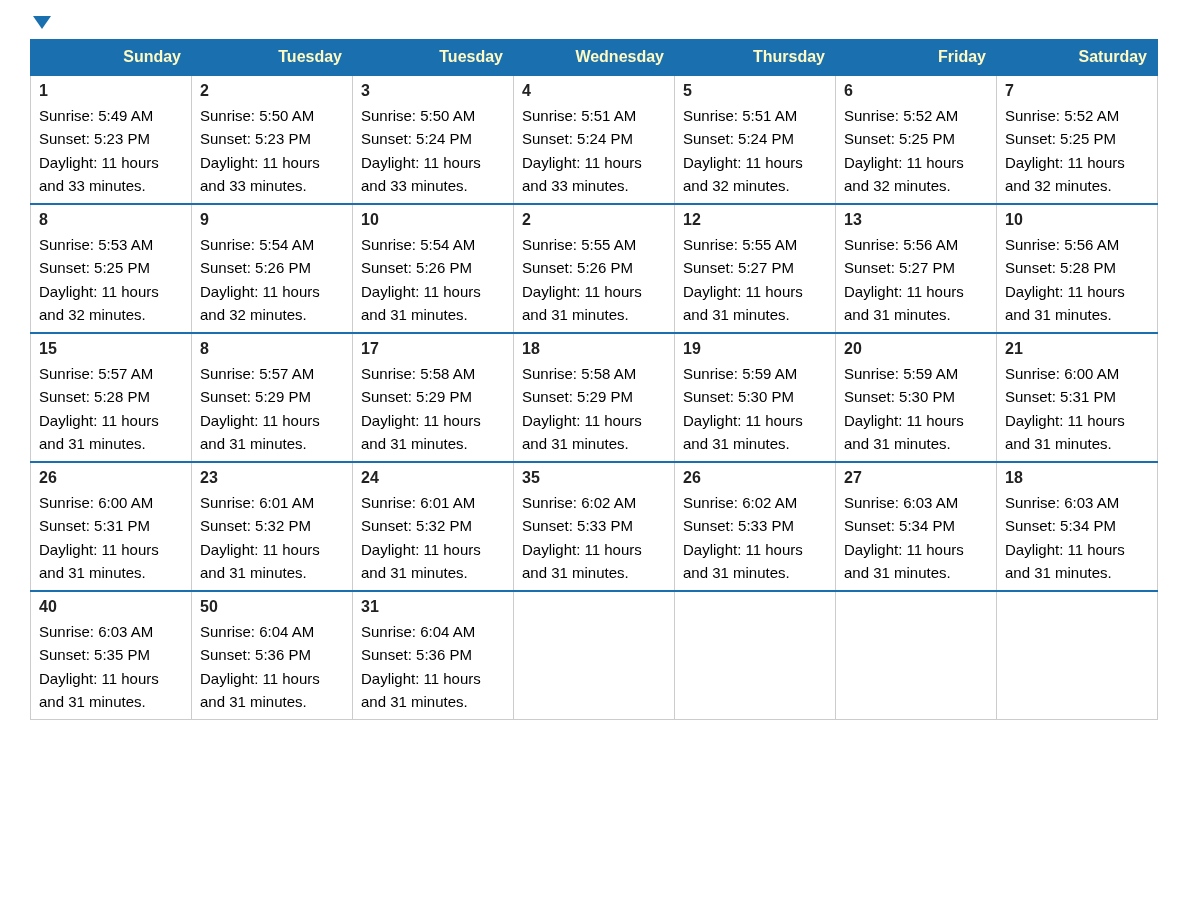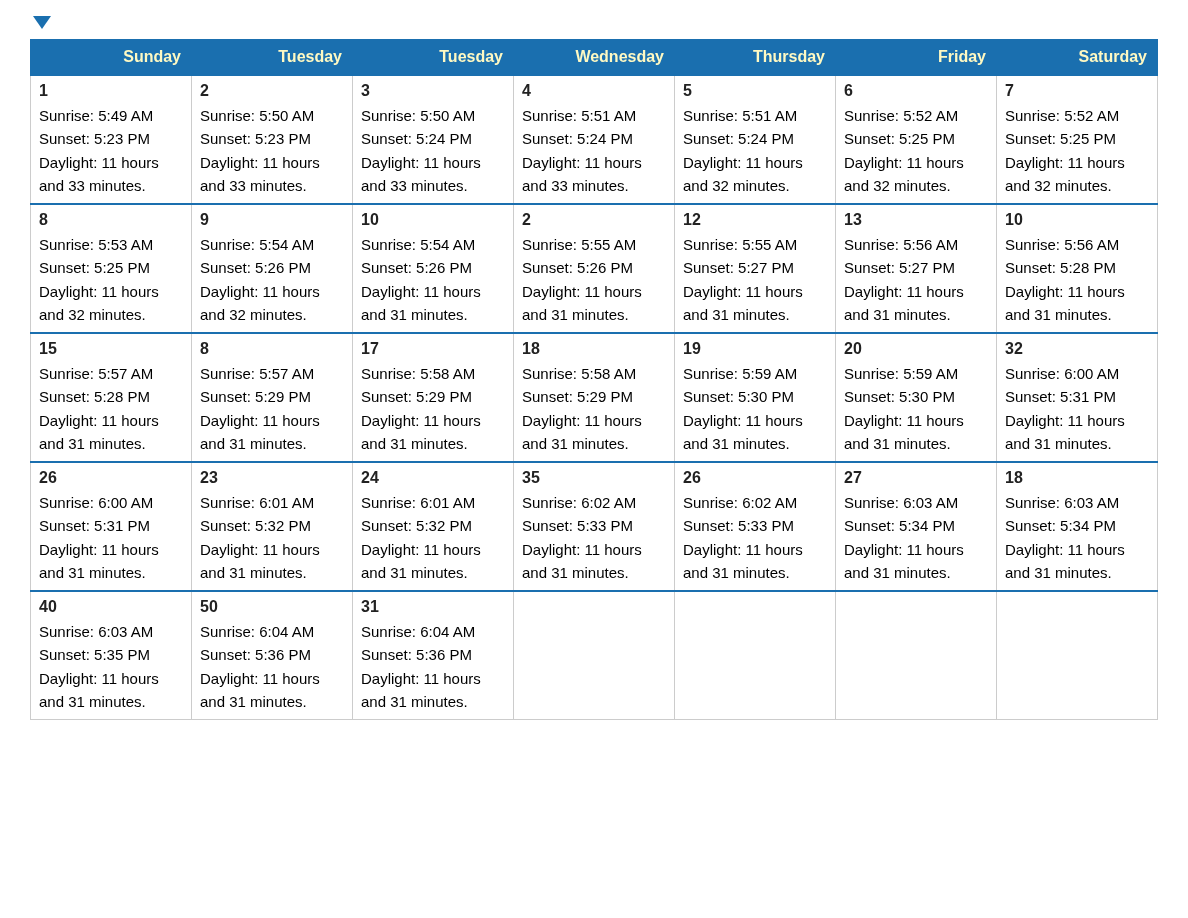--- a/index.html
+++ b/index.html
@@ -217,21 +217,21 @@
           </td>
           <td>
             <span class="day-number">19</span>
             <div class="day-info">Sunrise: 5:59 AM<br>Sunset: 5:30 PM<br>Daylight: 11 hours<br>and 31 minutes.</div>
           </td>
           <td>
             <span class="day-number">20</span>
             <div class="day-info">Sunrise: 5:59 AM<br>Sunset: 5:30 PM<br>Daylight: 11 hours<br>and 31 minutes.</div>
           </td>
           <td>
-            <span class="day-number">32</span>
+            <span class="day-number">21</span>
             <div class="day-info">Sunrise: 6:00 AM<br>Sunset: 5:31 PM<br>Daylight: 11 hours<br>and 31 minutes.</div>
           </td>
         </tr>
         <tr>
           <td>
             <span class="day-number">26</span>
             <div class="day-info">Sunrise: 6:00 AM<br>Sunset: 5:31 PM<br>Daylight: 11 hours<br>and 31 minutes.</div>
           </td>
           <td>
             <span class="day-number">23</span>

